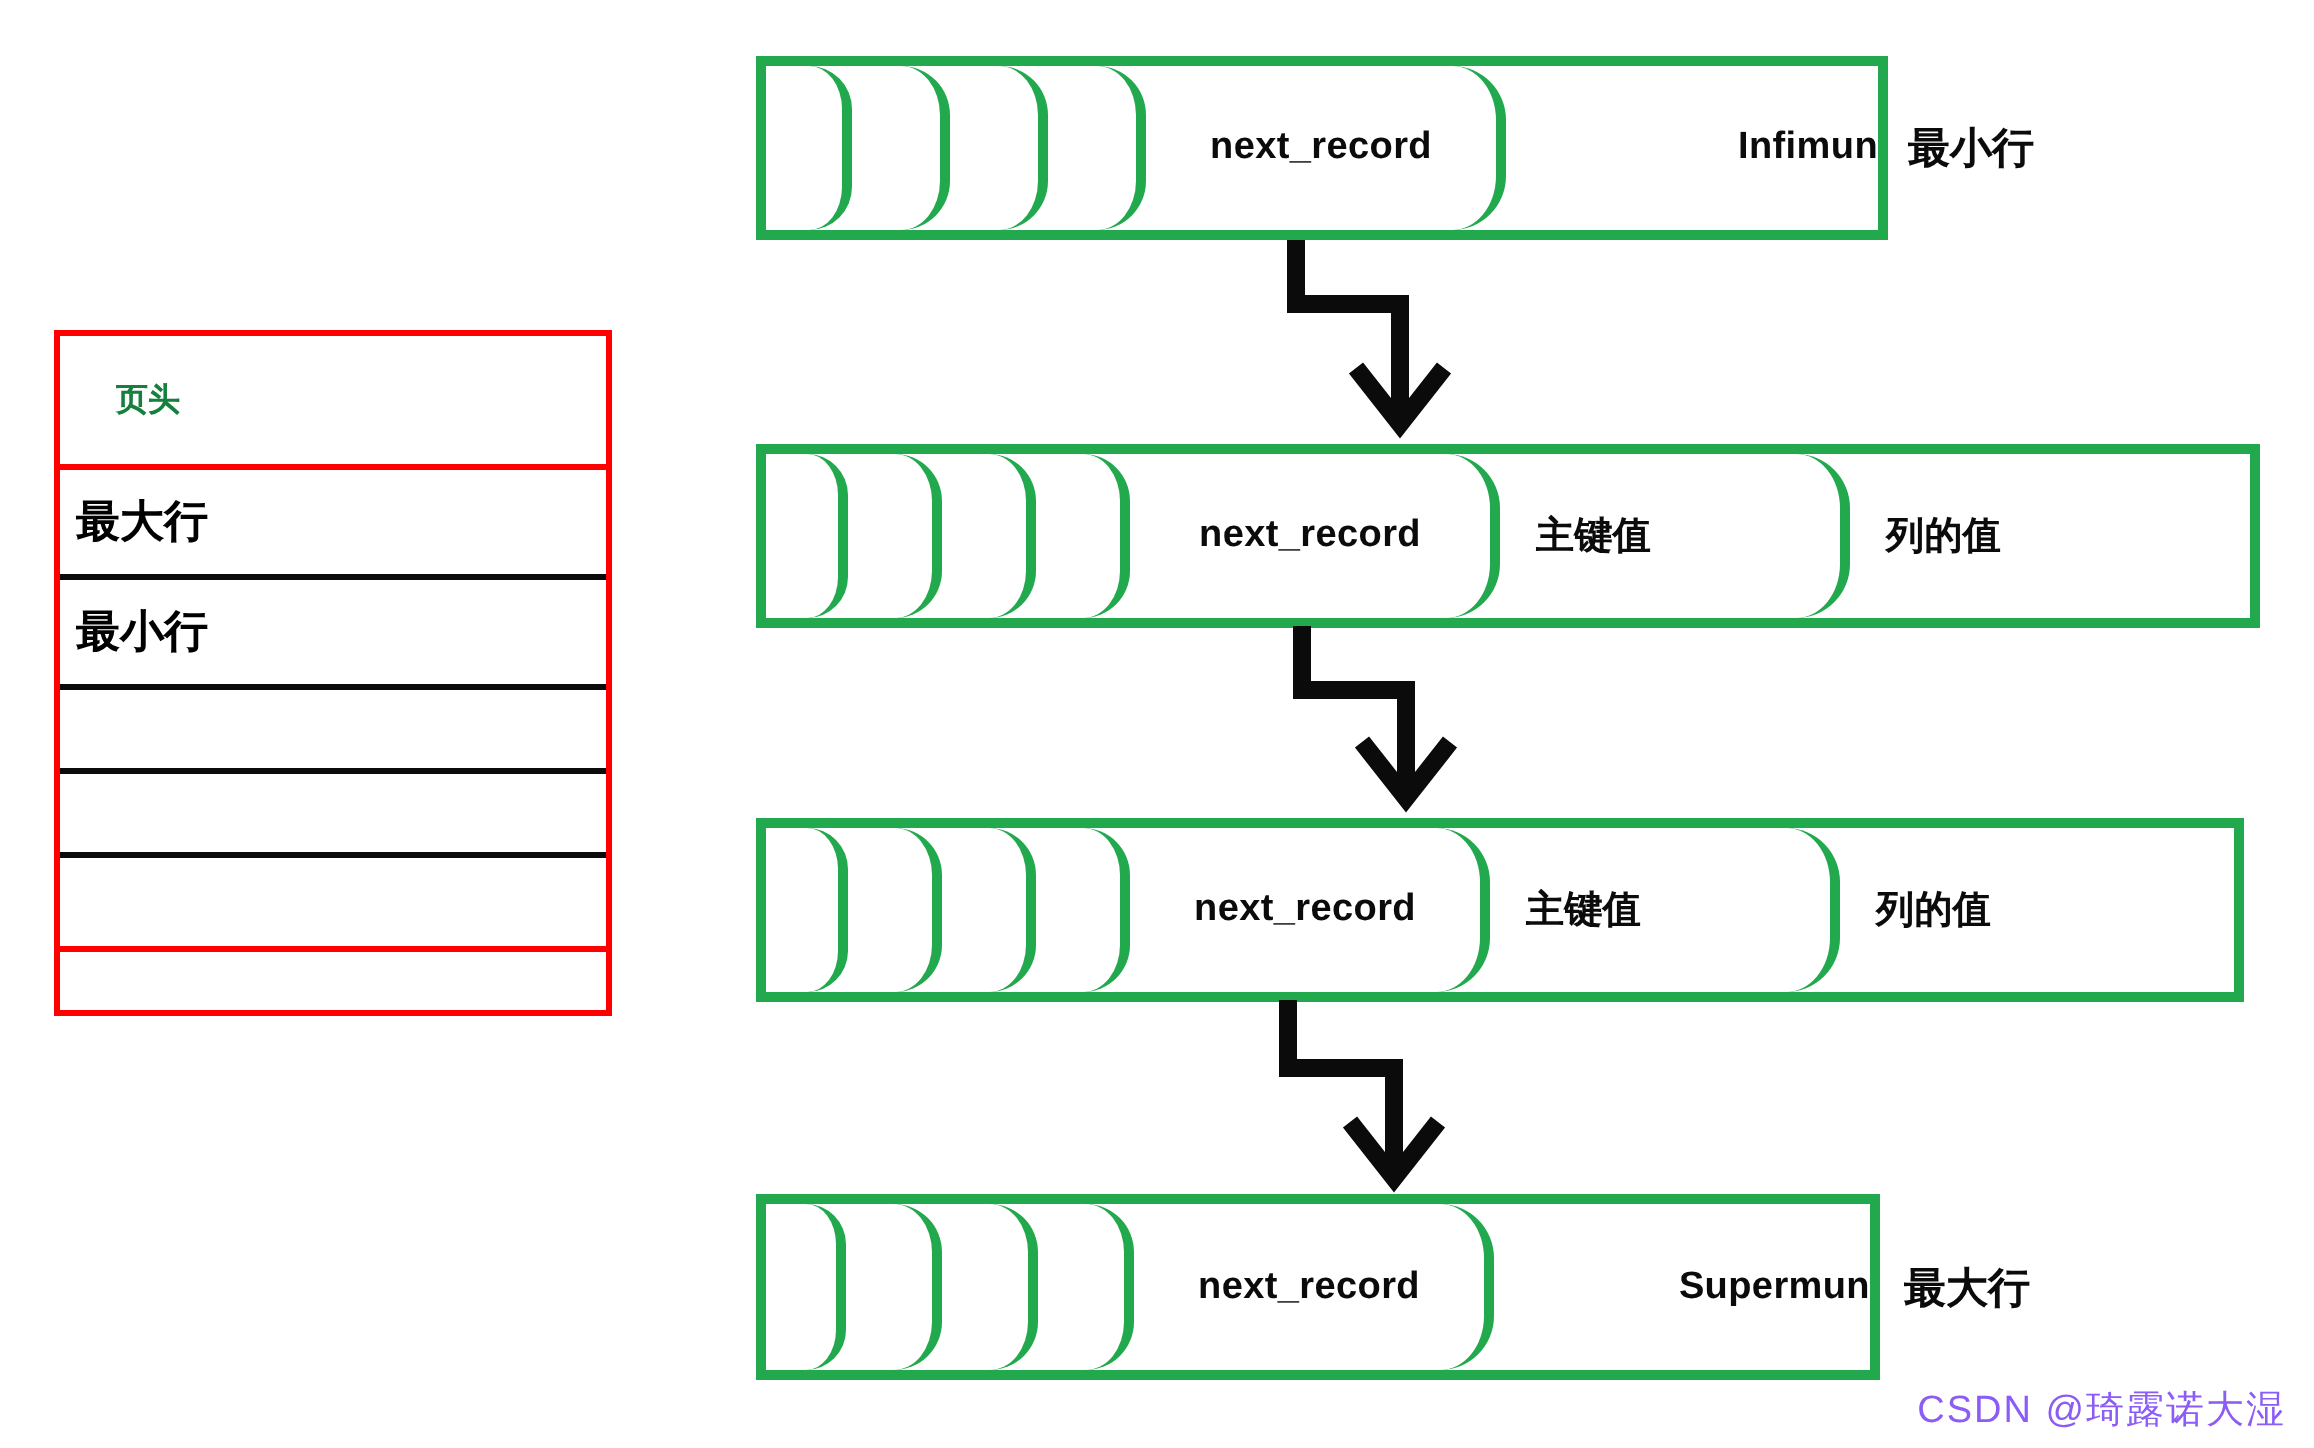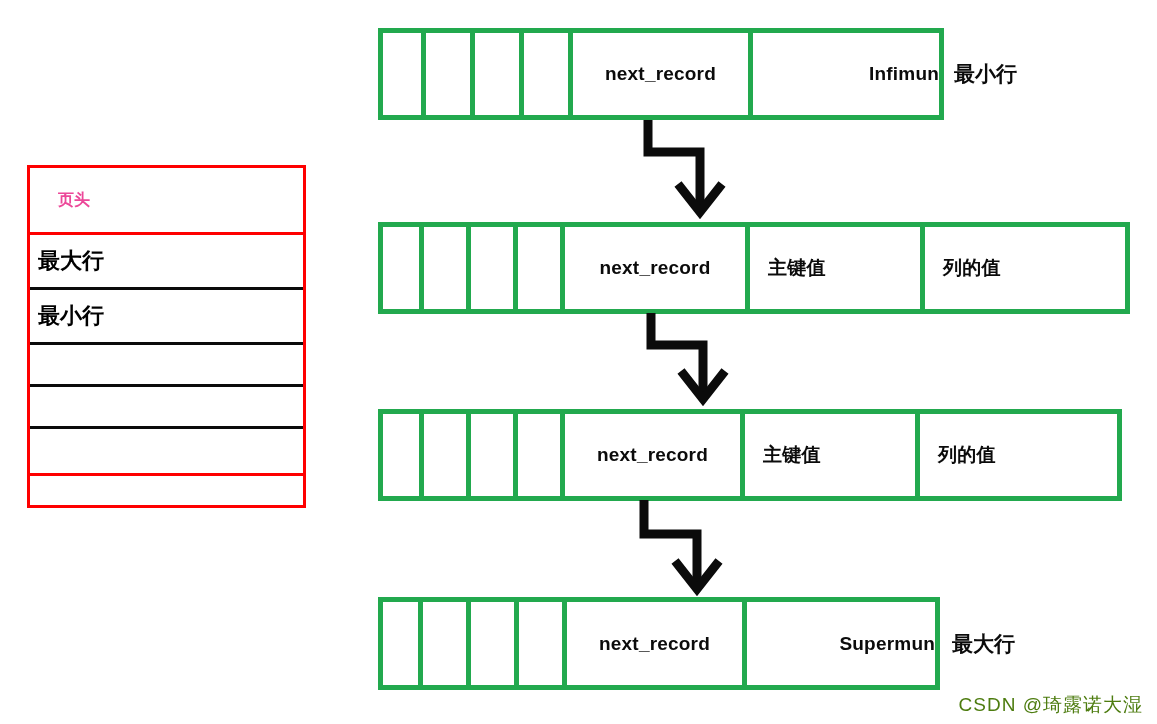--- a/index.html
+++ b/index.html
@@ -96,21 +96,21 @@
     font-weight: bold;
     font-size: 19px;
     color: #0b0b0b;
     white-space: nowrap;
     letter-spacing: 0.2px;
   }
   .cell-text.cjk {
     font-size: 19px;
     text-align: right;
   }
-  .cell.narrow { flex: 0 0 auto; }
+  .cell.narrow { flex: 0 0 auto; border-radius: 27px; }
   .cell.grow   { flex: 1 1 auto; justify-content: flex-end; }
 
   
   .row-note {
     position: absolute;
     font-weight: bold;
     font-size: 21px;
     color: #0b0b0b;
     white-space: nowrap;
   }
@@ -136,21 +136,21 @@
     letter-spacing: 1px;
   }
 </style>
 </head>
 <body>
 
 <div id="canvas">
 
   <div class="page-panel" id="page-panel" style="border-color: rgb(254, 0, 0);">
       <div class="page-band" style="top: 0px; height: 64px;">
-        <span class="band-label red" style="color: #ec4899;">页头</span>
+        <span class="band-label red" style="color: #15803d;">页头</span>
       </div>
       <div class="sep-red" style="top: 64px; background: rgb(254, 0, 0);"></div>
       <div class="page-band" style="top: 67px; height: 52px;">
         <span class="band-label black">最大行</span>
       </div>
       <div class="sep-black" style="top: 119px;"></div>
       <div class="page-band" style="top: 122px; height: 52px;">
         <span class="band-label black">最小行</span>
       </div>
       <div class="sep-black" style="top: 174px;"></div>
@@ -232,15 +232,15 @@
     <g fill="none" stroke="#0b0b0b" stroke-width="9">
       <path d="M 651,313 L 651,345 L 703,345 L 703,392" stroke="#0b0b0b"></path>
       <path d="M 681,371 L 703,399 L 725,371" stroke-width="9" stroke-linecap="butt" stroke="#0b0b0b"></path>
     </g>
     <g fill="none" stroke="#0b0b0b" stroke-width="9">
       <path d="M 644,500 L 644,534 L 697,534 L 697,582" stroke="#0b0b0b"></path>
       <path d="M 675,561 L 697,589 L 719,561" stroke-width="9" stroke-linecap="butt" stroke="#0b0b0b"></path>
     </g>
   </svg>
 
-  <div class="watermark" style="color: #4d7c0f;">CSDN @琦露诺大湿</div>
+  <div class="watermark" style="color: #8b5cf6;">CSDN @琦露诺大湿</div>
 
 </div>
 
 </body></html>

